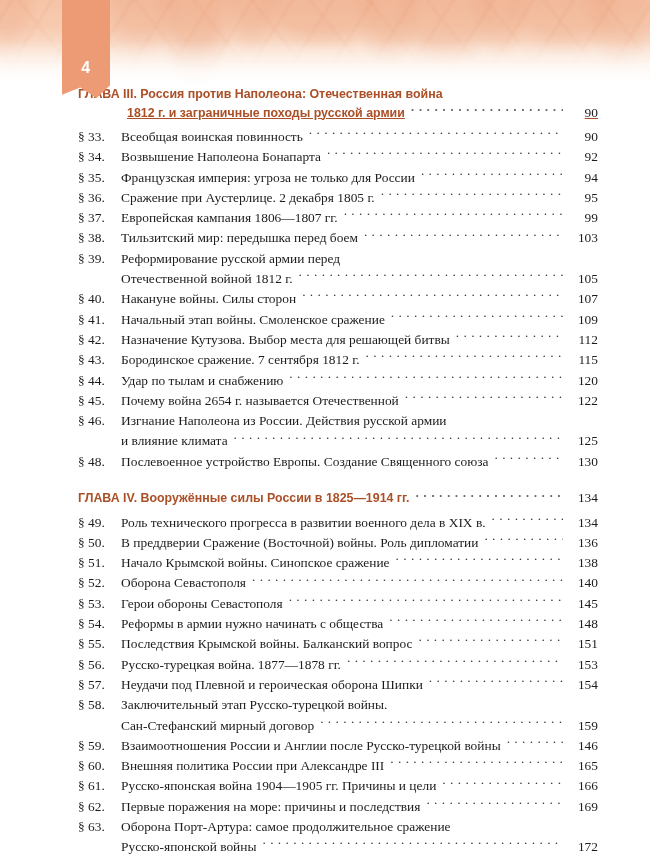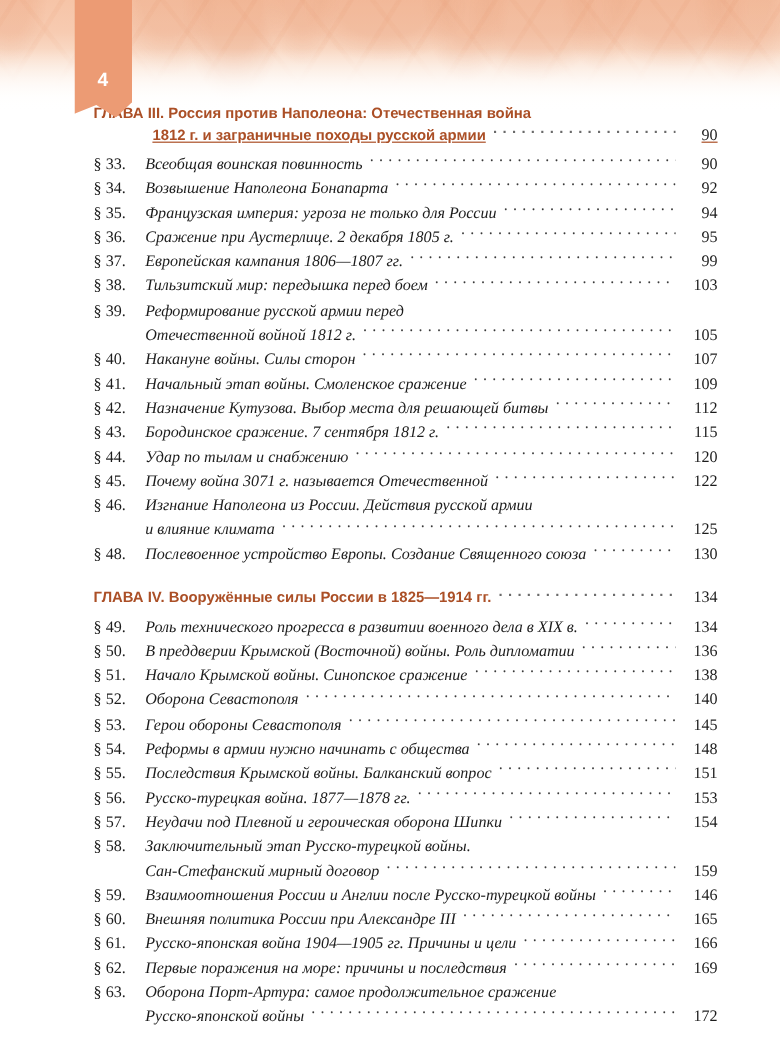--- a/index.html
+++ b/index.html
@@ -148,21 +148,21 @@
     display: flex;
     align-items: center;
     white-space: nowrap;
   }
   .sect {
     flex: 0 0 auto;
     width: 43px;
     text-align: left;
   }
   .row.cont .sect { visibility: hidden; }
-  .etitle { flex: 0 0 auto; font-style: italic; }
+  .etitle { flex: 0 0 auto; }
 
   
   .leader {
     flex: 1 1 auto;
     position: relative;
     overflow: hidden;
     align-self: baseline;
     margin: 0 5px 0 6px;
     height: 1em;
   }
@@ -311,21 +311,21 @@
       <div class="row">
         <span class="sect">§ 44.</span>
         <span class="etitle">Удар по тылам и снабжению</span>
         <span class="leader"></span>
         <span class="pnum">120</span>
       </div>
     </div>
     <div class="entry">
       <div class="row">
         <span class="sect">§ 45.</span>
-        <span class="etitle">Почему война 3071 г. называется Отечественной</span>
+        <span class="etitle">Почему война 2654 г. называется Отечественной</span>
         <span class="leader"></span>
         <span class="pnum">122</span>
       </div>
     </div>
     <div class="entry">
       <div class="row noleader">
         <span class="sect">§ 46.</span>
         <span class="etitle">Изгнание Наполеона из России. Действия русской армии</span>
       </div>
       <div class="row cont">
@@ -354,21 +354,21 @@
       <div class="row">
         <span class="sect">§ 49.</span>
         <span class="etitle">Роль технического прогресса в развитии военного дела в XIX в.</span>
         <span class="leader"></span>
         <span class="pnum">134</span>
       </div>
     </div>
     <div class="entry">
       <div class="row">
         <span class="sect">§ 50.</span>
-        <span class="etitle">В преддверии Крымской (Восточной) войны. Роль дипломатии</span>
+        <span class="etitle">В преддверии Сражение (Восточной) войны. Роль дипломатии</span>
         <span class="leader"></span>
         <span class="pnum">136</span>
       </div>
     </div>
     <div class="entry">
       <div class="row">
         <span class="sect">§ 51.</span>
         <span class="etitle">Начало Крымской войны. Синопское сражение</span>
         <span class="leader"></span>
         <span class="pnum">138</span>

